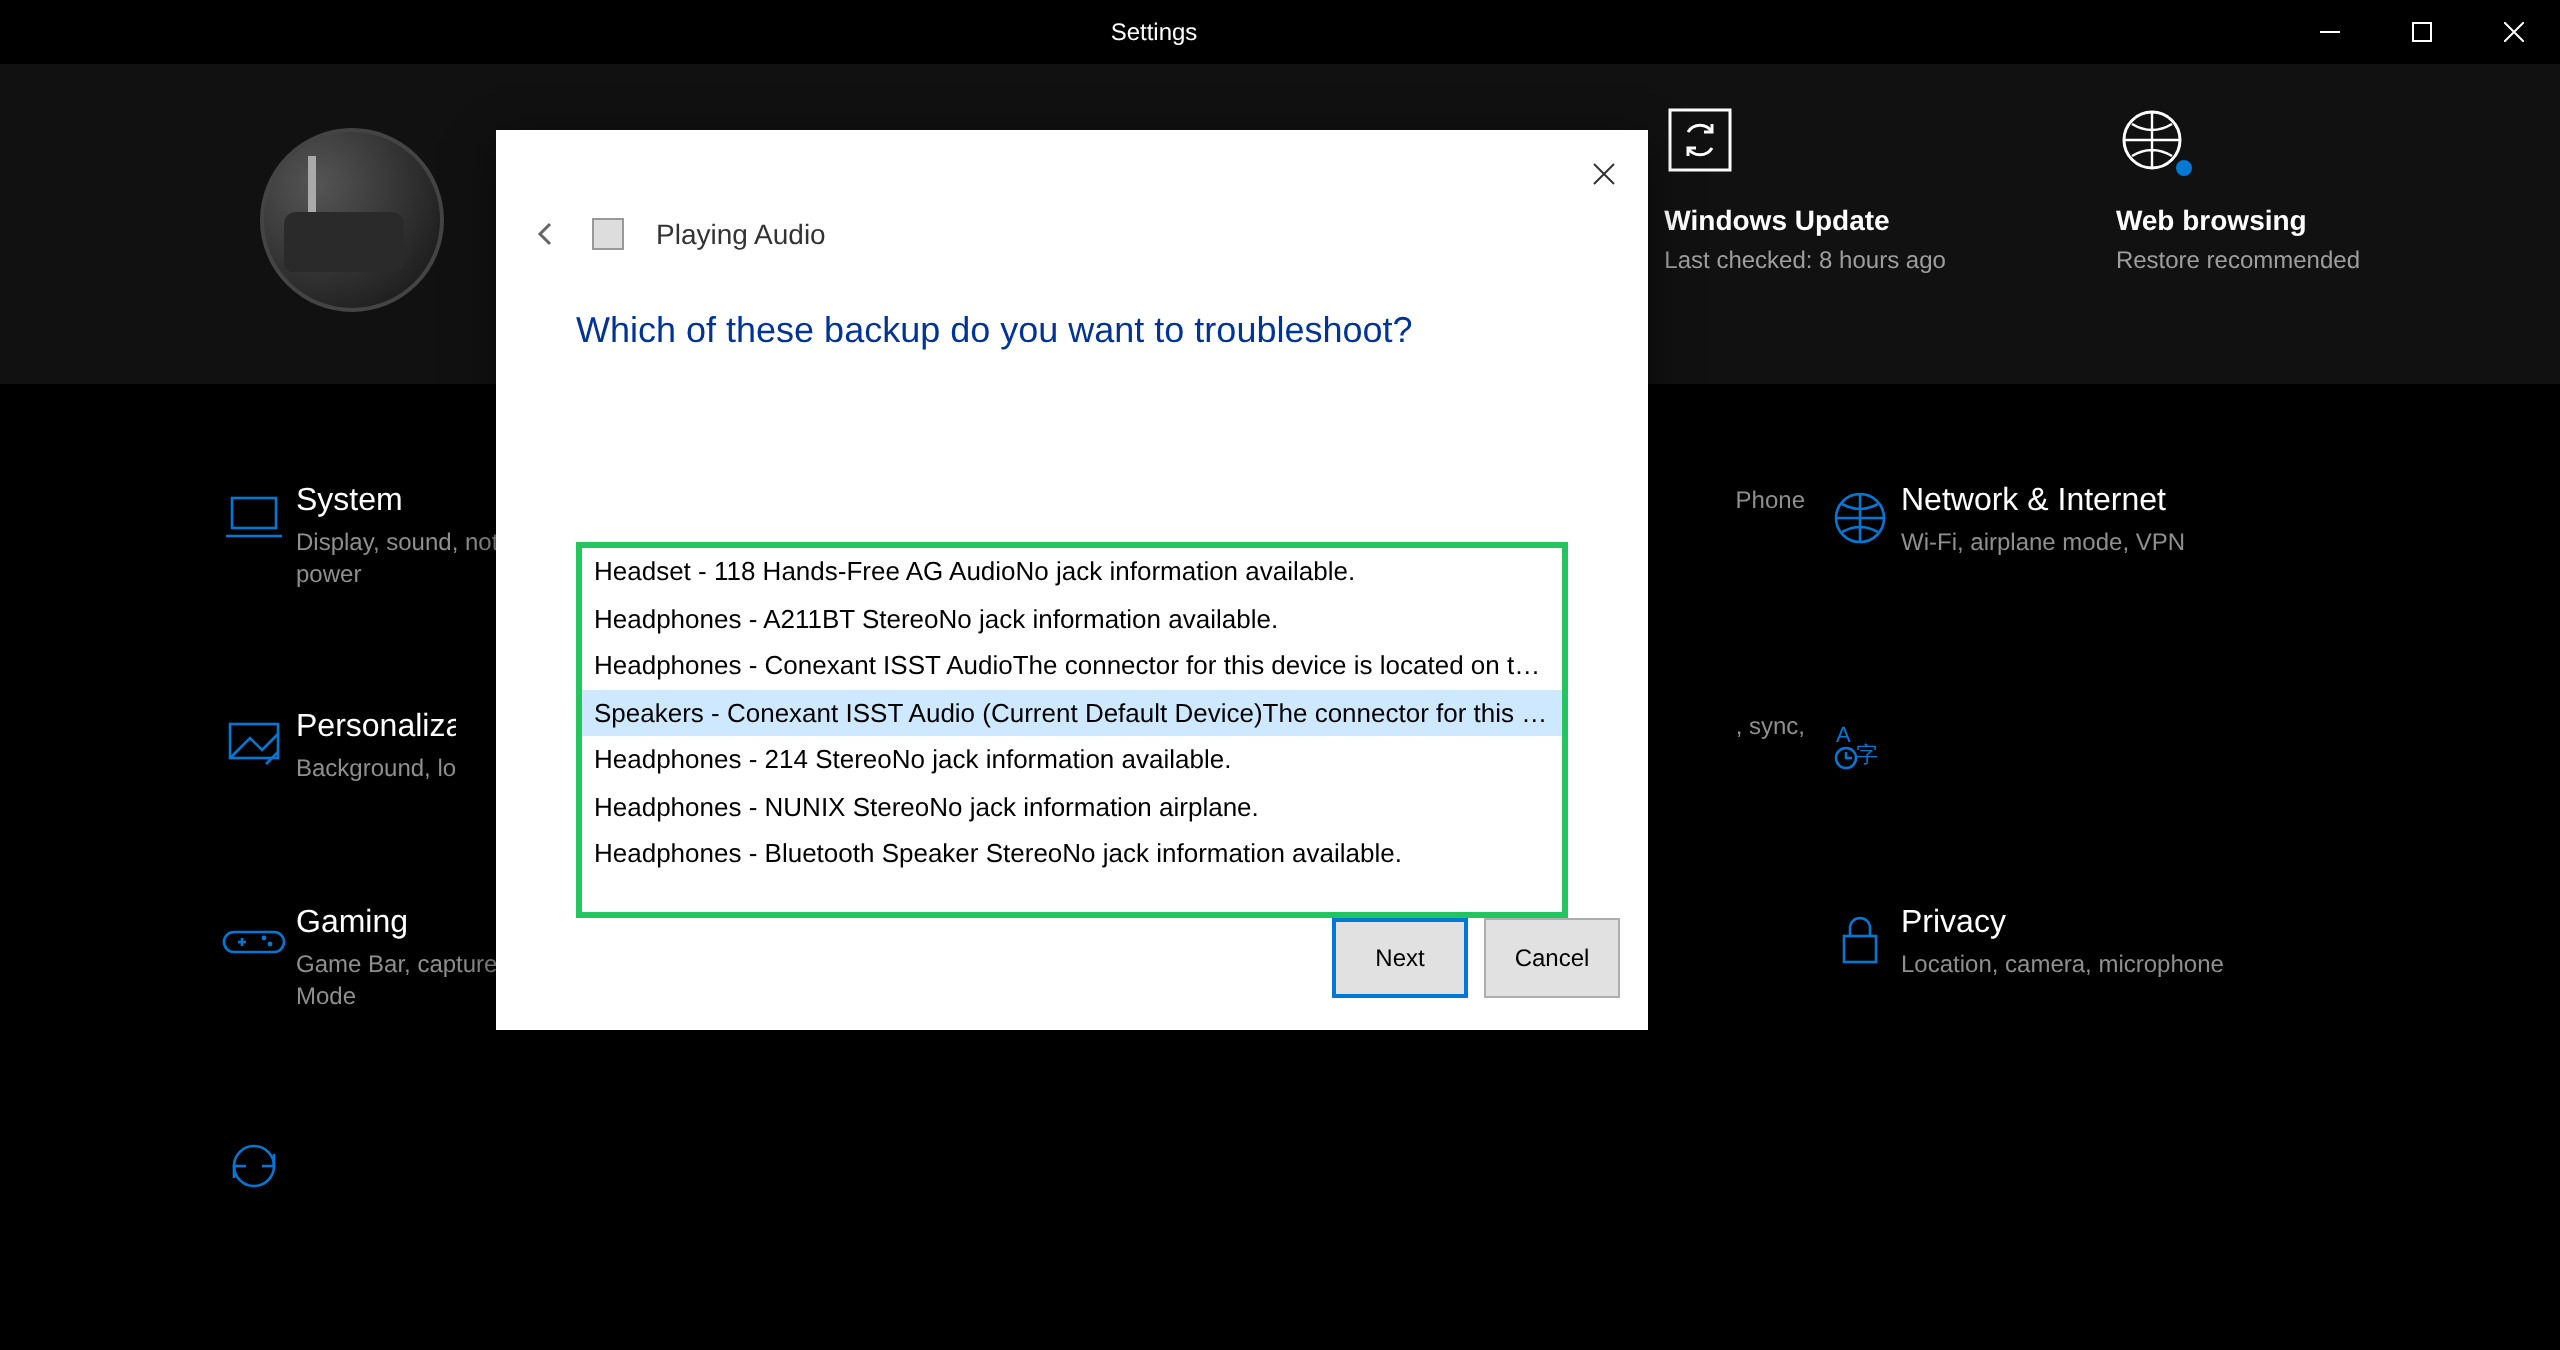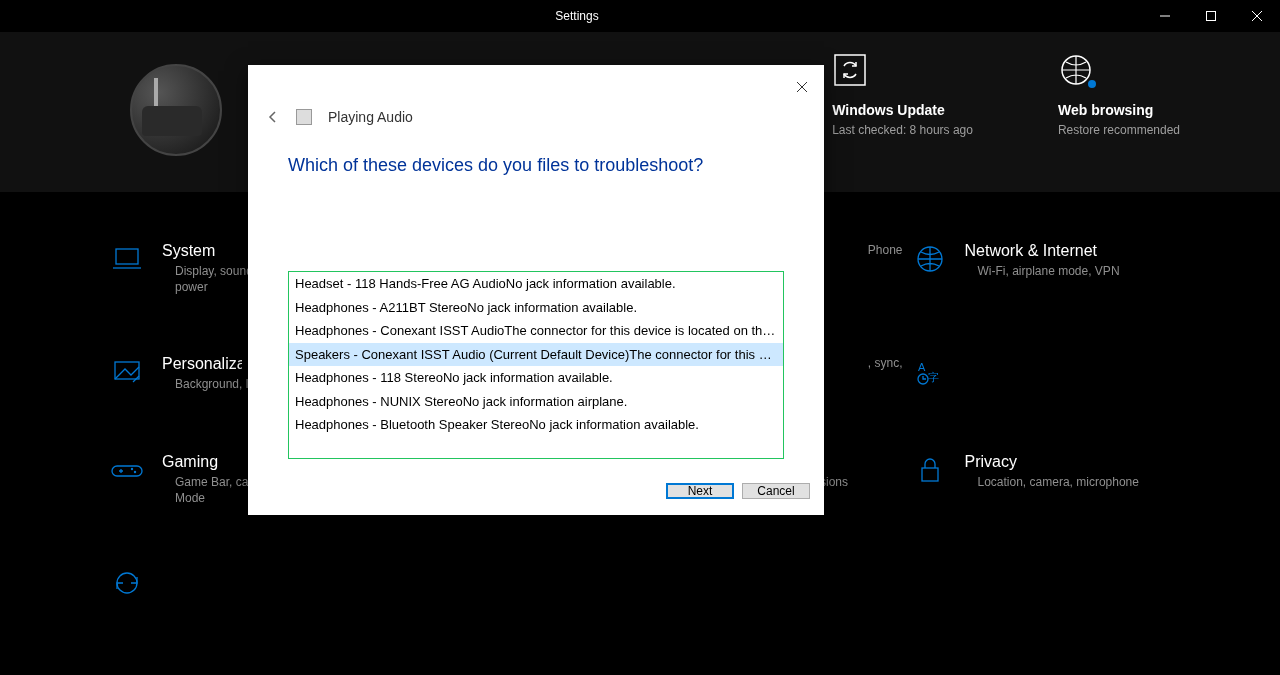--- a/index.html
+++ b/index.html
@@ -20,40 +20,40 @@
   .header-cards { position: absolute; right: 100px; top: 20px; display: flex; gap: 70px; }
   .hcard { display: flex; flex-direction: column; align-items: flex-start; margin-left: 15px; }
   .hcard .hicon { width: 36px; height: 36px; margin-bottom: 14px; color:#fff; position:relative;}
   .hcard .hicon svg{width:36px;height:36px;}
   .hicon .badge{ position:absolute; right:-4px; bottom:-2px; width:12px; height:12px; border-radius:50%; background:#0078d4; border:2px solid #111;}
   .hcard-title { font-size: 14px; font-weight: 600; margin-bottom: 4px; }
   .hcard-sub { font-size: 12px; color: #9e9e9e; line-height:1.4; }
 
   
   .grid { padding: 50px 110px 0 110px; display: grid; grid-template-columns: repeat(4, 1fr); column-gap: 10px; row-gap: 60px; }
-  .tile { display: flex; align-items: flex-start; gap: 18px; cursor: default; }
+  .tile { display: flex; align-items: flex-start; gap: 4px; cursor: default; }
   .tile-icon { width: 34px; height: 34px; flex: 0 0 34px; color: #0078d4; display:flex; align-items:center; justify-content:center;}
   .tile-icon svg { width: 32px; height: 32px; stroke:#0078d4; fill:none; stroke-width:1.3; }
   .tile-title { font-size: 16px; font-weight: 400; color: #fff; margin-bottom: 3px; }
-  .tile-sub { font-size: 12px; color: #8f8f8f; line-height: 1.35; max-width: 170px; margin-left: 13px; }
+  .tile-sub { font-size: 12px; color: #8f8f8f; line-height: 1.35; max-width: 170px; }
 
   
   .dialog { position: absolute; left: 248px; top: 65px; width: 576px; height: 450px; background: #fff; color: #000; box-shadow: 0 6px 20px rgba(0,0,0,.5); display:flex; flex-direction:column; }
   .dlg-close { position: absolute; right: 8px; top: 8px; width: 28px; height: 28px; display:flex; align-items:center; justify-content:center; color:#333; }
   .dlg-close svg{width:12px;height:12px;}
   .dlg-header { padding: 44px 0 0 18px; display: flex; align-items: center; gap: 16px; font-size: 14px; color:#333; }
   .dlg-header .back { width:14px; height:14px; display:flex; align-items:center; justify-content:center;}
   .dlg-header .back svg{width:14px;height:14px; stroke:#666; stroke-width:1.5; fill:none;}
   .dlg-header .ts-icon{ width:16px; height:16px; background:#ddd; border:1px solid #999; display:inline-block;}
   .dlg-question { font-size: 18px; color: #003399; padding: 30px 40px 0 40px; font-weight:400;}
-  .device-list { margin: 95px 40px 18px 40px; border: 1px solid #22c55e; height: 188px; overflow: hidden; font-size: 13px; }
+  .device-list { margin: 95px 40px 18px 40px; border: 3px solid #22c55e; height: 188px; overflow: hidden; font-size: 13px; }
   .device-row { padding: 2px 6px; white-space: nowrap; overflow: hidden; text-overflow: ellipsis; line-height:1.5; }
   .device-row.selected { background: #cde8ff; }
   .dlg-buttons { position:absolute; bottom:16px; right:14px; display:flex; gap:8px;}
-  .dlg-btn { min-width: 68px; height: 16px; padding: 0 12px; font-size: 12px; background: #e1e1e1; border: 1px solid #adadad; display:flex; align-items:center; justify-content:center; color:#000;}
+  .dlg-btn { min-width: 68px; height: 40px; padding: 0 12px; font-size: 12px; background: #e1e1e1; border: 1px solid #adadad; display:flex; align-items:center; justify-content:center; color:#000;}
   .dlg-btn.primary { border: 1px solid #0078d4; box-shadow: inset 0 0 0 1px #0078d4; }
 </style>
 </head>
 <body>
 
 <div class="titlebar">
   <span class="caption">Settings</span>
   <div class="win-controls">
     <div class="win-btn">
       <svg viewBox="0 0 10 10">
@@ -244,28 +244,28 @@
   </div>
   <div class="dlg-header">
     <span class="back">
       <svg viewBox="0 0 14 14">
           <path d="M9 2 L4 7 L9 12"></path>
         </svg>
     </span>
     <span class="ts-icon"></span>
     <span>Playing Audio</span>
   </div>
-  <div class="dlg-question">Which of these devices do you files to troubleshoot?</div>
+  <div class="dlg-question">Which of these backup do you want to troubleshoot?</div>
 
   <div class="device-list" id="device-list">
       <div class="device-row">Headset - 118 Hands-Free AG AudioNo jack information available.</div>
       <div class="device-row">Headphones - A211BT StereoNo jack information available.</div>
       <div class="device-row">Headphones - Conexant ISST AudioThe connector for this device is located on the right si...</div>
       <div class="device-row selected">Speakers - Conexant ISST Audio (Current Default Device)The connector for this device is lo...</div>
-      <div class="device-row">Headphones - 118 StereoNo jack information available.</div>
+      <div class="device-row">Headphones - 214 StereoNo jack information available.</div>
       <div class="device-row">Headphones - NUNIX StereoNo jack information airplane.</div>
       <div class="device-row">Headphones - Bluetooth Speaker StereoNo jack information available.</div>
     </div>
 
   <div class="dlg-buttons">
     <div class="dlg-btn primary">Next</div>
     <div class="dlg-btn">Cancel</div>
   </div>
 </div>
 

